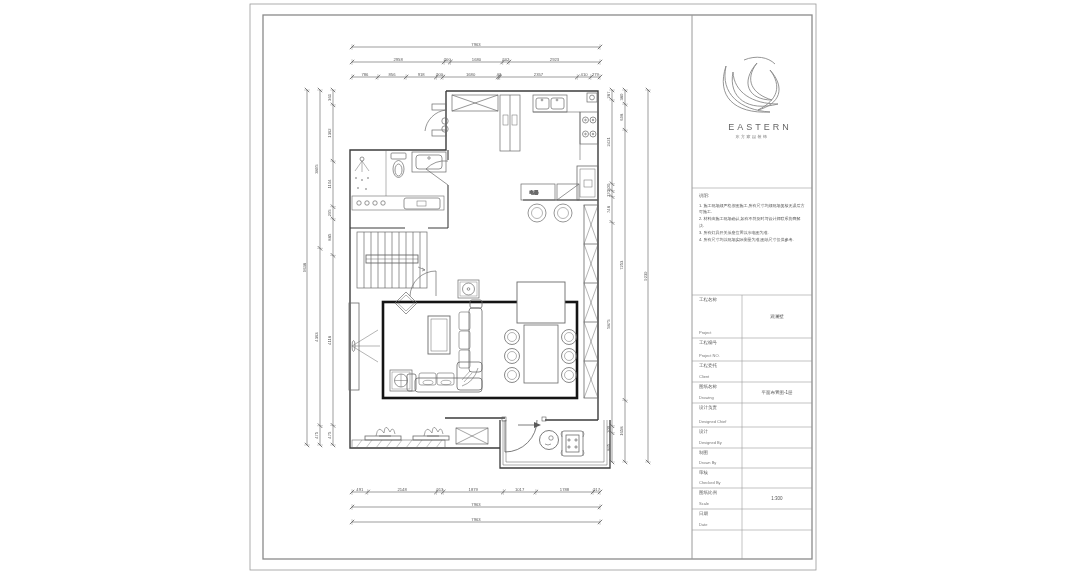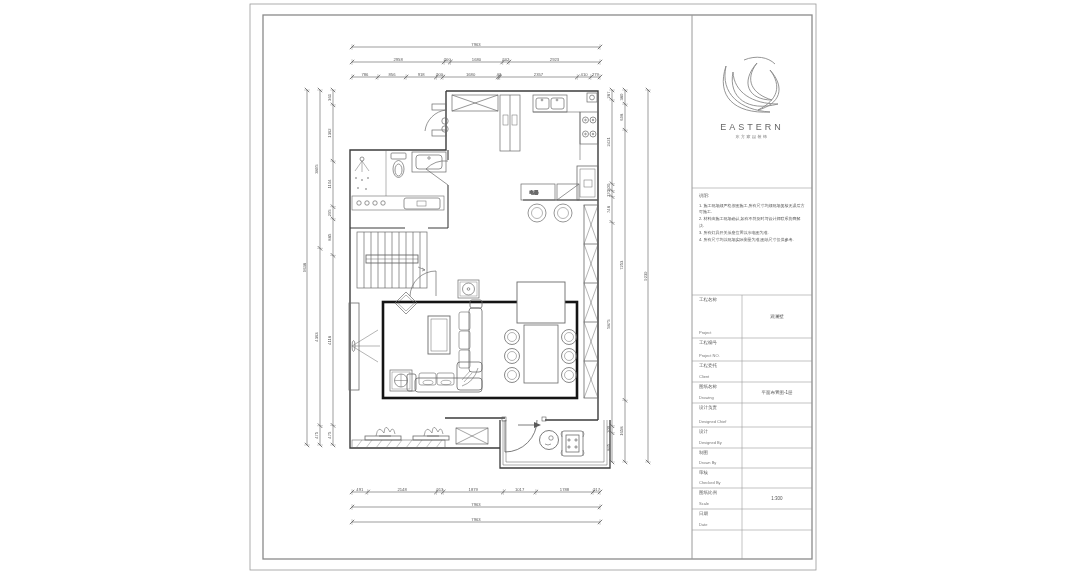--- a/index.html
+++ b/index.html
@@ -1,20 +1,20 @@
 <!DOCTYPE html>
 <html><head>
 <meta charset="utf-8">
 <style>
   html,body{margin:0;padding:0;background:#fff;}
   #canvas{position:relative;width:1074px;height:576px;background:#ffffff;overflow:hidden;
           font-family:"Liberation Sans","DejaVu Sans",sans-serif;color:#555;}
   #planSvg{position:absolute;left:0;top:0;width:1074px;height:576px;}
   .abs{position:absolute;}
-  .brand{font-size:9px;letter-spacing:3px;color:#666;text-align:center;width:120px;}
+  .brand{font-size:9px;letter-spacing:3px;color:#666;text-align:center;width:120px;padding-left:8px;}
   .brand-sub{font-size:4px;letter-spacing:1.5px;color:#777;text-align:center;width:120px;}
   .notes{font-size:4px;line-height:1.55;color:#555;width:106px;}
   .notes .nt{margin-bottom:1px;}
   .notes-title{font-size:4.5px;color:#555;margin-bottom:3px;}
   .tb-cn{font-size:4.5px;color:#555;white-space:nowrap;}
   .tb-en{font-size:4px;color:#777;white-space:nowrap;}
   .tb-val{font-size:4.5px;color:#555;text-align:center;white-space:nowrap;}
   svg text{font-family:"Liberation Sans","DejaVu Sans",sans-serif;}
 </style>
 </head>

